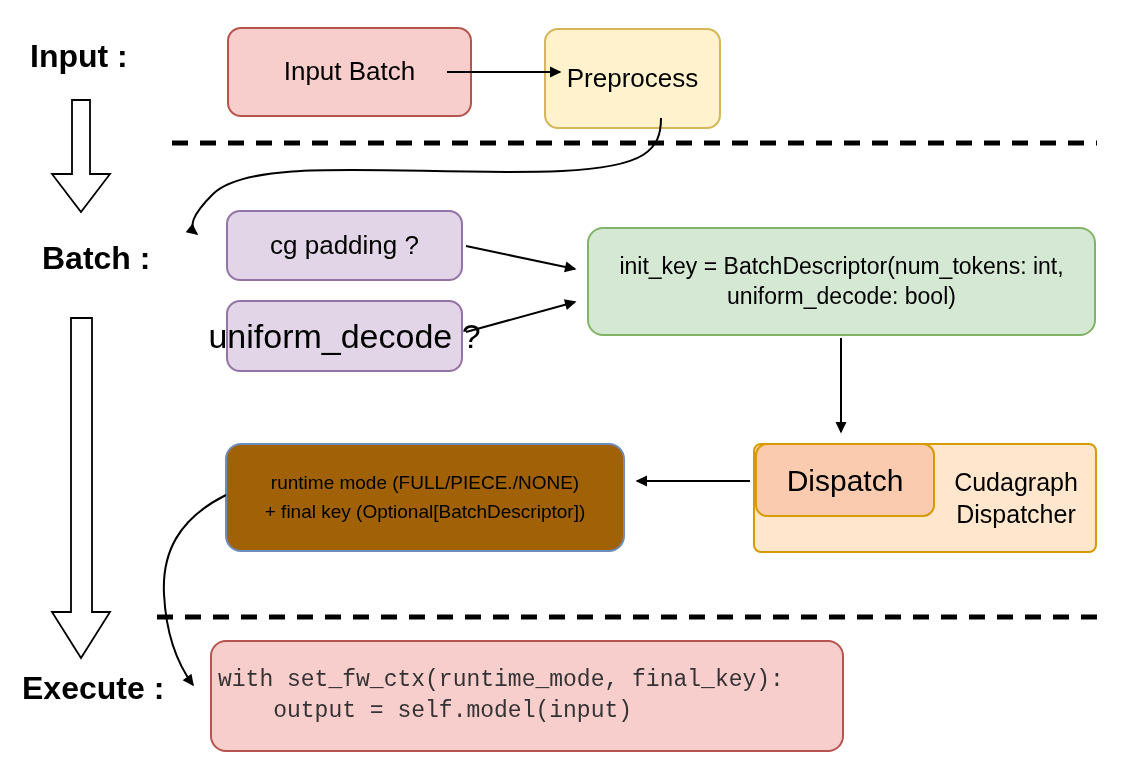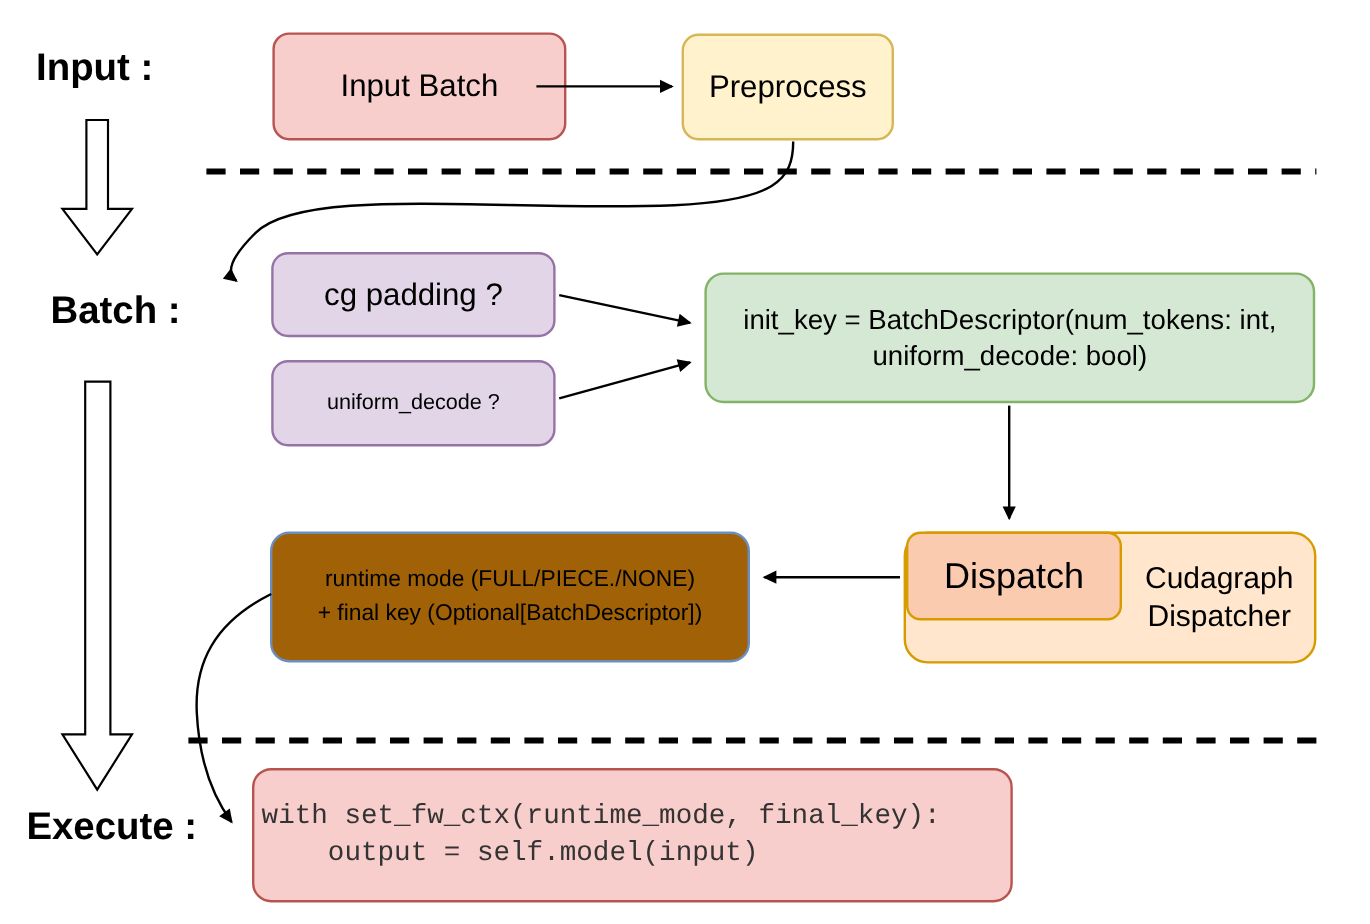--- a/index.html
+++ b/index.html
@@ -9,25 +9,25 @@
   }
   svg.layer { position:absolute; left:0; top:0; width:1142px; height:770px; z-index:5; pointer-events:none; }
   .section-label { position:absolute; font-weight:700; font-size:32px; z-index:2; white-space:nowrap; }
   .node {
     position:absolute; box-sizing:border-box; border:2px solid #000; border-radius:14px;
     display:flex; flex-direction:column; align-items:center; justify-content:center;
     text-align:center; z-index:1; line-height:1.3;
   }
   .node .ln { white-space:pre; }
   .n-input-batch   { left:227px; top:27px;  width:245px; height:90px;  font-size:26px; }
-  .n-preprocess    { left:568px; top:28px;  width:177px; height:89px;  font-size:26px;justify-content:center; }
+  .n-preprocess    { left:544px; top:28px;  width:177px; height:101px;  font-size:26px;justify-content:center; }
   .n-cg-padding    { left:226px; top:210px; width:237px; height:71px;  font-size:26px; }
-  .n-uniform       { left:226px; top:300px; width:237px; height:72px;  font-size:18px; }
+  .n-uniform       { left:226px; top:300px; width:237px; height:72px;  font-size:34px; }
   .n-init-key      { left:587px; top:227px; width:509px; height:109px; font-size:23px; border-radius:16px; }
-  .n-cuda-outer    { left:753px; top:443px; width:344px; height:110px; font-size:25px; border-radius:20px;
+  .n-cuda-outer    { left:753px; top:443px; width:344px; height:110px; font-size:25px; border-radius:8px;
                      padding-left:182px; align-items:center; z-index:1; }
   .n-dispatch      { left:755px; top:443px; width:180px; height:74px;  font-size:30px; border-radius:12px; z-index:2; }
   .n-runtime       { left:225px; top:443px; width:400px; height:109px; font-size:19px; border-radius:16px; line-height:1.5; }
   .n-exec-code     { left:210px; top:640px; width:634px; height:112px; border-radius:16px;
                      font-family:"Liberation Mono", "DejaVu Sans Mono", monospace; font-size:23px;
                      align-items:flex-start; text-align:left; padding-left:6px; color:#333; line-height:1.35; }
 </style>
 </head>
 <body>
 

